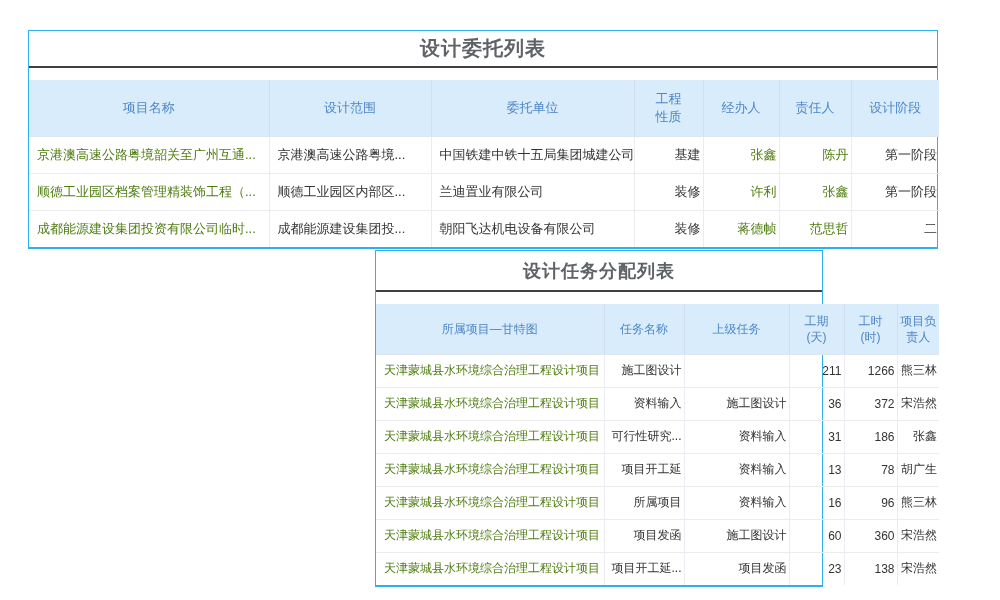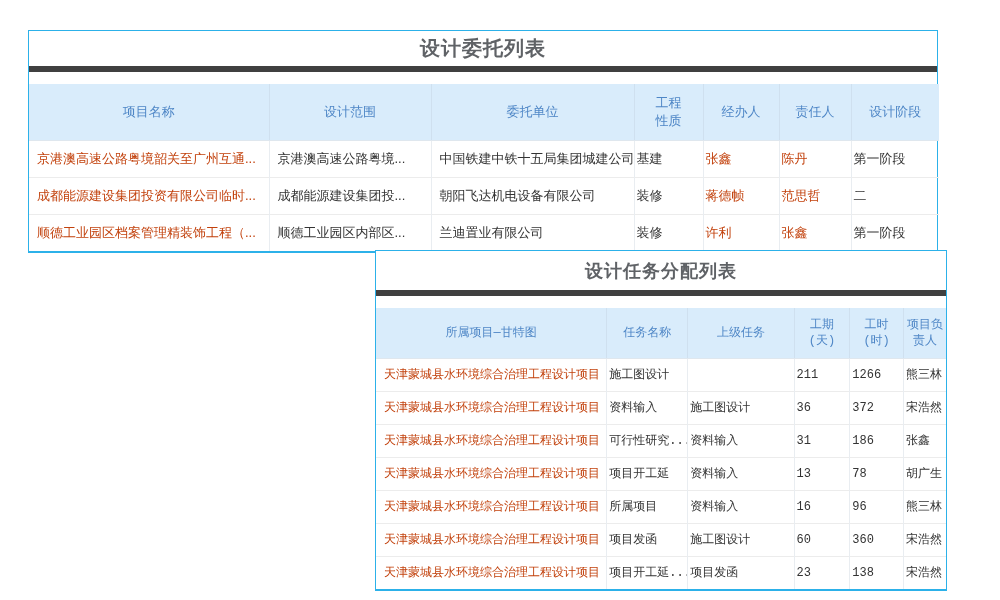--- a/index.html
+++ b/index.html
@@ -1,45 +1,45 @@
 <!DOCTYPE html>
 <html><head>
 <meta charset="utf-8">
 <style>
   html,body{margin:0;padding:0;background:#ffffff;}
   body{width:1000px;height:600px;position:relative;overflow:hidden;
        font-family:"Liberation Sans","DejaVu Sans",sans-serif;color:#333;}
 
   .tbl-card{position:absolute;background:#fff;border:1px solid #2cb1e9;border-bottom-width:2px;box-sizing:border-box;}
   #table-commission{left:28px;top:30px;width:910px;}
-  #table-tasks{left:375px;top:250px;width:572px;font-family:Liberation Mono, monospace;}
+  #table-tasks{left:375px;top:250px;width:448px;}
 
   .tbl-title{display:flex;align-items:center;justify-content:center;
-             font-weight:bold;color:#5f6266;background:#fff;border-bottom:6px solid #404040;}
+             font-weight:bold;color:#5f6266;background:#fff;border-bottom:2px solid #404040;}
   #table-commission .tbl-title{height:35px;font-size:20px;letter-spacing:1px;}
   #table-tasks .tbl-title{height:39px;font-size:18px;letter-spacing:1px;}
 
   table{width:100%;border-collapse:collapse;table-layout:fixed;margin-top:12px;}
   th{background:#d9ecfb;color:#4e86c6;font-weight:normal;text-align:center;
      white-space:pre-line;line-height:1.35;border-left:1px solid #cfe0ef;border-bottom:1px solid #dfe7ee;
      padding:0 2px;box-sizing:border-box;}
   th:first-child{border-left:none;}
   td{border-left:1px solid #e9edf1;border-top:1px solid #ececec;box-sizing:border-box;
      overflow:hidden;white-space:nowrap;}
   td:first-child{border-left:none;}
   tbody tr:first-child td{border-top:none;}
   td.al{text-align:left;padding:0 8px;}
-  td.ac{text-align:left;padding:0 2px;}
+  td.ac{text-align:right;padding:0 2px;}
 
   #table-commission th{height:56px;font-size:13px;}
   #table-commission td{height:37px;font-size:13px;}
   #table-tasks th{height:50px;font-size:12px;}
   #table-tasks td{height:33px;font-size:12px;}
 
-  a.lnk{color:#c2410c;text-decoration:none;cursor:pointer;}
+  a.lnk{color:#4d7c0f;text-decoration:none;cursor:pointer;}
 </style>
 </head>
 <body>
 
 <div class="tbl-card" id="table-commission">
   <div class="tbl-title">设计委托列表</div>
   <table>
       <colgroup>
         <col style="width: 240px;">
         <col style="width: 162px;">
@@ -65,36 +65,36 @@
         <tr>
           <td class="al"><a class="lnk">京港澳高速公路粤境韶关至广州互通...</a></td>
           <td class="al">京港澳高速公路粤境...</td>
           <td class="al">中国铁建中铁十五局集团城建公司</td>
           <td class="ac">基建</td>
           <td class="ac"><a class="lnk">张鑫</a></td>
           <td class="ac"><a class="lnk">陈丹</a></td>
           <td class="ac">第一阶段</td>
         </tr>
         <tr>
+          <td class="al"><a class="lnk">顺德工业园区档案管理精装饰工程（...</a></td>
+          <td class="al">顺德工业园区内部区...</td>
+          <td class="al">兰迪置业有限公司</td>
+          <td class="ac">装修</td>
+          <td class="ac"><a class="lnk">许利</a></td>
+          <td class="ac"><a class="lnk">张鑫</a></td>
+          <td class="ac">第一阶段</td>
+        </tr>
+        <tr>
           <td class="al"><a class="lnk">成都能源建设集团投资有限公司临时...</a></td>
           <td class="al">成都能源建设集团投...</td>
           <td class="al">朝阳飞达机电设备有限公司</td>
           <td class="ac">装修</td>
           <td class="ac"><a class="lnk">蒋德帧</a></td>
           <td class="ac"><a class="lnk">范思哲</a></td>
           <td class="ac">二</td>
-        </tr>
-        <tr>
-          <td class="al"><a class="lnk">顺德工业园区档案管理精装饰工程（...</a></td>
-          <td class="al">顺德工业园区内部区...</td>
-          <td class="al">兰迪置业有限公司</td>
-          <td class="ac">装修</td>
-          <td class="ac"><a class="lnk">许利</a></td>
-          <td class="ac"><a class="lnk">张鑫</a></td>
-          <td class="ac">第一阶段</td>
         </tr>
       </tbody>
     </table>
 </div>
 
 <div class="tbl-card" id="table-tasks">
   <div class="tbl-title">设计任务分配列表</div>
   <table>
       <colgroup>
         <col style="width: 228px;">

